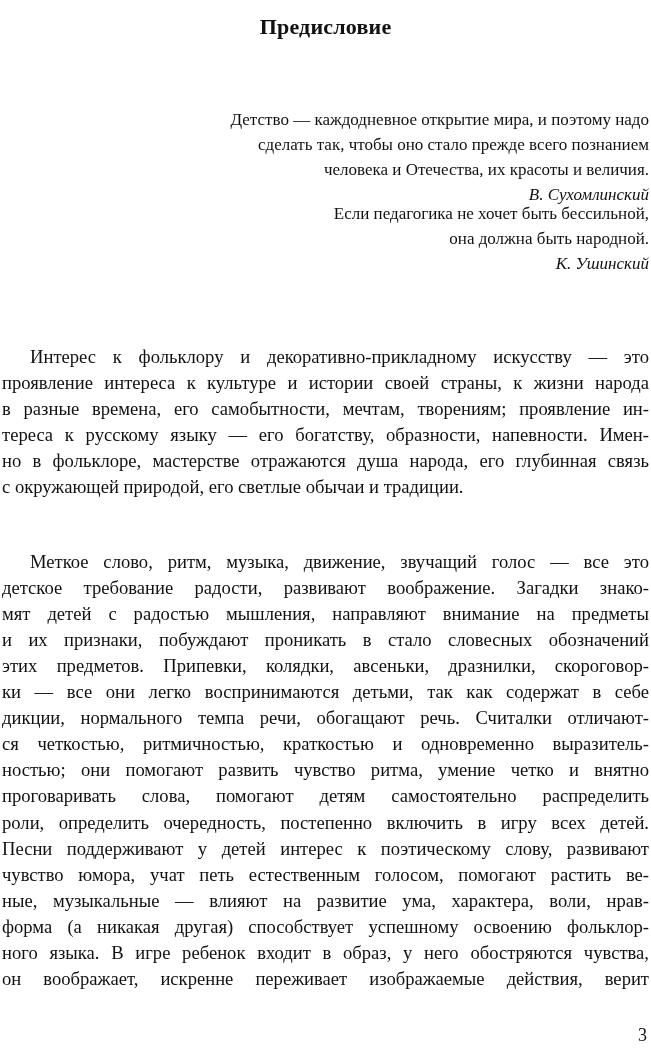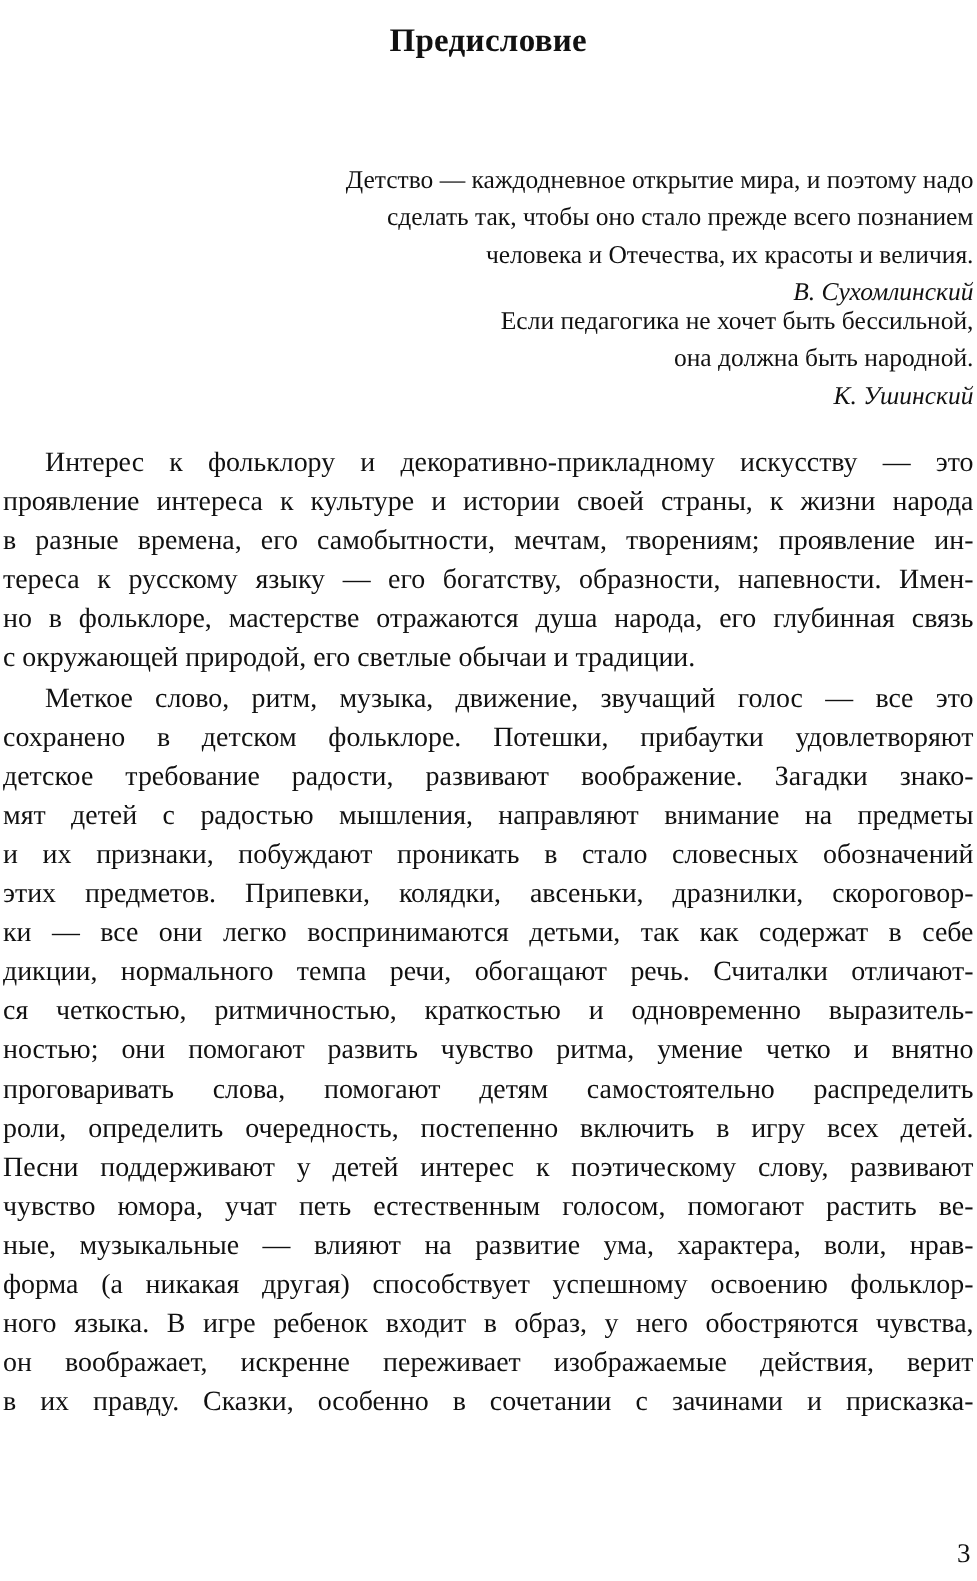--- a/index.html
+++ b/index.html
@@ -56,20 +56,21 @@
     .body-text .ln {
       display: block;
       height: 26.1px;
       white-space: nowrap;
       text-align: justify;
       text-align-last: justify;
       overflow: hidden;
     }
     .body-text .ln.first {
       text-indent: 28px;
+      margin-top: 48px;
     }
     .body-text .ln.last {
       text-align-last: left;
     }
     .page-number {
       position: absolute;
       right: 4px;
       top: 1024px;
       font-size: 18px;
       line-height: 22px;
@@ -96,33 +97,31 @@
 <div class="body-text">
 
   <span class="ln first">Интерес к фольклору и декоративно-прикладному искусству — это</span>
   <span class="ln">проявление интереса к культуре и истории своей страны, к жизни народа</span>
   <span class="ln">в разные времена, его самобытности, мечтам, творениям; проявление ин-</span>
   <span class="ln">тереса к русскому языку — его богатству, образности, напевности. Имен-</span>
   <span class="ln">но в фольклоре, мастерстве отражаются душа народа, его глубинная связь</span>
   <span class="ln last">с окружающей природой, его светлые обычаи и традиции.</span>
 
   <span class="ln first">Меткое слово, ритм, музыка, движение, звучащий голос — все это</span>
-  <span class="ln">сохранено в детском фольклоре. Потешки, прибаутки удовлетворяют</span>
   <span class="ln">детское требование радости, развивают воображение. Загадки знако-</span>
   <span class="ln">мят детей с радостью мышления, направляют внимание на предметы</span>
   <span class="ln">и их признаки, побуждают проникать в стало словесных обозначений</span>
   <span class="ln">этих предметов. Припевки, колядки, авсеньки, дразнилки, скороговор-</span>
   <span class="ln">ки — все они легко воспринимаются детьми, так как содержат в себе</span>
   <span class="ln">дикции, нормального темпа речи, обогащают речь. Считалки отличают-</span>
   <span class="ln">ся четкостью, ритмичностью, краткостью и одновременно выразитель-</span>
   <span class="ln">ностью; они помогают развить чувство ритма, умение четко и внятно</span>
   <span class="ln">проговаривать слова, помогают детям самостоятельно распределить</span>
   <span class="ln">роли, определить очередность, постепенно включить в игру всех детей.</span>
   <span class="ln">Песни поддерживают у детей интерес к поэтическому слову, развивают</span>
   <span class="ln">чувство юмора, учат петь естественным голосом, помогают растить ве-</span>
   <span class="ln">ные, музыкальные — влияют на развитие ума, характера, воли, нрав-</span>
   <span class="ln">форма (а никакая другая) способствует успешному освоению фольклор-</span>
   <span class="ln">ного языка. В игре ребенок входит в образ, у него обостряются чувства,</span>
   <span class="ln">он воображает, искренне переживает изображаемые действия, верит</span>
-  <span class="ln">в их правду. Сказки, особенно в сочетании с зачинами и присказка-</span>
 </div>
 
 <div class="page-number">3</div>
 
 </body></html>

